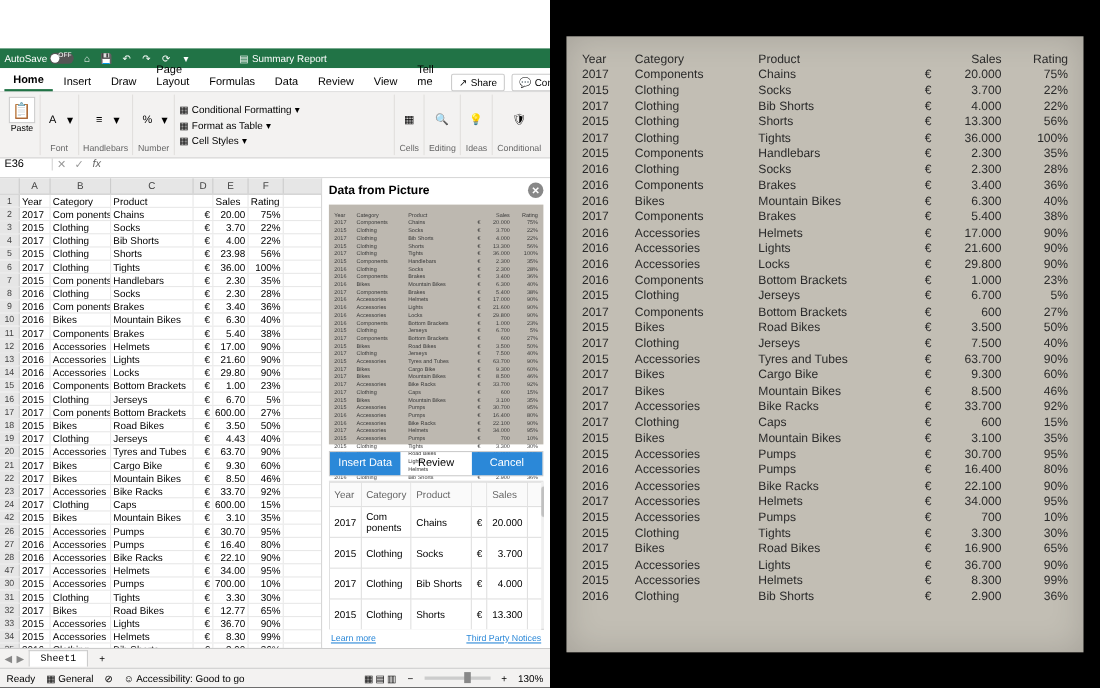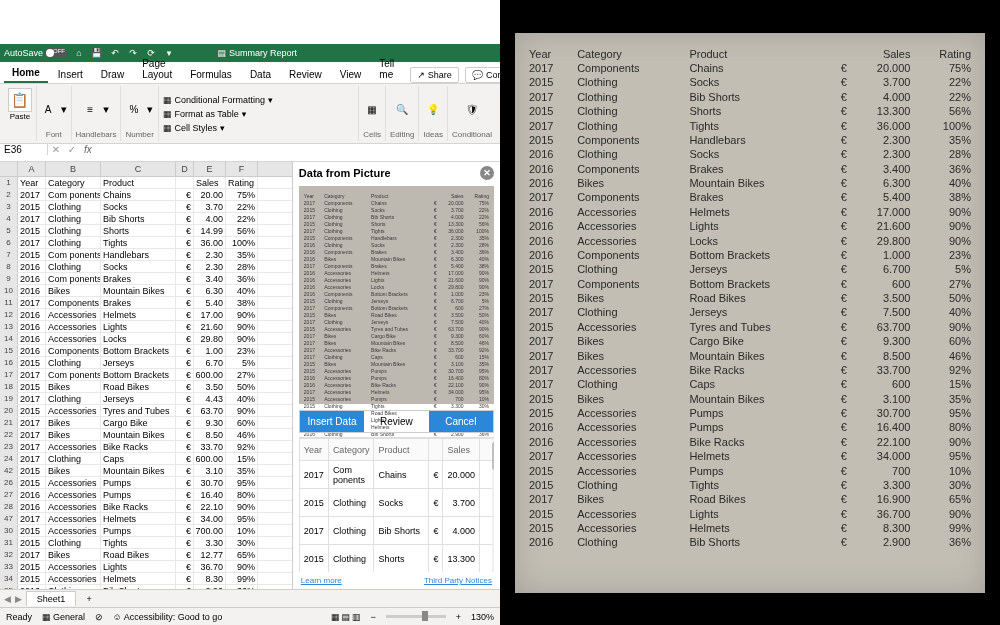--- a/index.html
+++ b/index.html
@@ -48,21 +48,21 @@
 .corner { width: 18px; border-right: 1px solid #ccc; background: #e6e6e6; }
 .col-h { border-right: 1px solid #ccc; text-align: center; font-size: 9px; color: #444; display: flex; align-items: center; justify-content: center; }
 .grid-body { flex: 1; overflow: hidden; font-size: 9px; }
 .g-row { display: flex; height: 12px; border-bottom: 1px solid #e8e8e8; }
 .row-h { width: 18px; background: #e6e6e6; border-right: 1px solid #ccc; text-align: center; font-size: 8px; color: #444; display: flex; align-items: center; justify-content: center; }
 .cell { border-right: 1px solid #e8e8e8; padding: 0 2px; overflow: hidden; white-space: nowrap; display: flex; align-items: center; }
 .cell.r { justify-content: flex-end; }
 .cell.selected { border: 2px solid #217346; margin: -1px; z-index: 1; position: relative; background: #fff; }
 
 .sheet-tabs { height: 18px; border-top: 1px solid #ccc; display: flex; align-items: center; background: #f3f2f1; padding: 0 4px; gap: 4px; font-size: 9px; }
-.sheet-tab { background: #fff; padding: 2px 10px; border: 1px solid #ccc; border-bottom: none; }
+.sheet-tab { background: #fff; padding: 2px 10px; border: 1px solid #ccc; border-bottom: none; font-family: Liberation Mono, monospace; }
 .sheet-nav { color: #888; }
 
 .status-bar { height: 18px; border-top: 1px solid #ccc; background: #f3f2f1; display: flex; align-items: center; padding: 0 6px; font-size: 9px; gap: 10px; }
 .status-bar .spacer { flex: 1; }
 .view-switch { display: flex; gap: 2px; }
 .zoom-slider { width: 60px; height: 3px; background: #ccc; position: relative; }
 .zoom-slider::after { content: ''; position: absolute; width: 6px; height: 10px; background: #888; top: -4px; left: 60%; }
 
 .panel-header { display: flex; justify-content: space-between; align-items: center; padding: 4px 6px; font-size: 11px; font-weight: 600; }
 .panel-close { width: 14px; height: 14px; background: #888; color: #fff; border-radius: 50%; display: flex; align-items: center; justify-content: center; font-size: 9px; cursor: pointer; }
@@ -273,21 +273,21 @@
             <div class="cell r" style="width:18px">€</div>
             <div class="cell r" style="width:32px">4.00</div>
             <div class="cell r" style="width:32px">22%</div>
           </div>
           <div class="g-row">
             <div class="row-h">5</div>
             <div class="cell" style="width:28px">2015</div>
             <div class="cell" style="width:55px">Clothing</div>
             <div class="cell" style="width:75px">Shorts</div>
             <div class="cell r" style="width:18px">€</div>
-            <div class="cell r" style="width:32px">14.99</div>
+            <div class="cell r" style="width:32px">23.98</div>
             <div class="cell r" style="width:32px">56%</div>
           </div>
           <div class="g-row">
             <div class="row-h">6</div>
             <div class="cell" style="width:28px">2017</div>
             <div class="cell" style="width:55px">Clothing</div>
             <div class="cell" style="width:75px">Tights</div>
             <div class="cell r" style="width:18px">€</div>
             <div class="cell r" style="width:32px">36.00</div>
             <div class="cell r" style="width:32px">100%</div>

